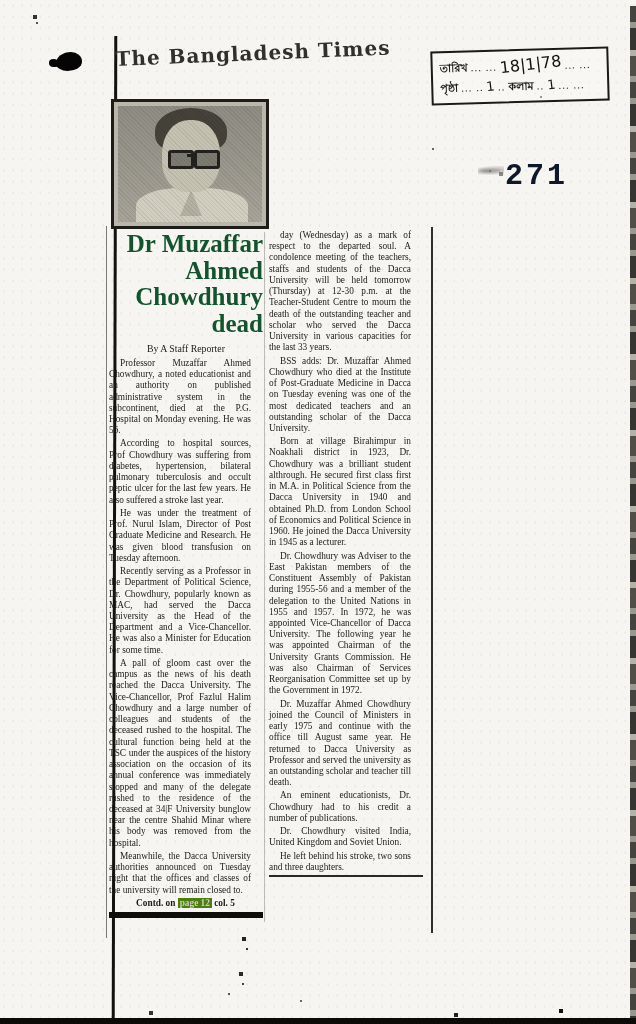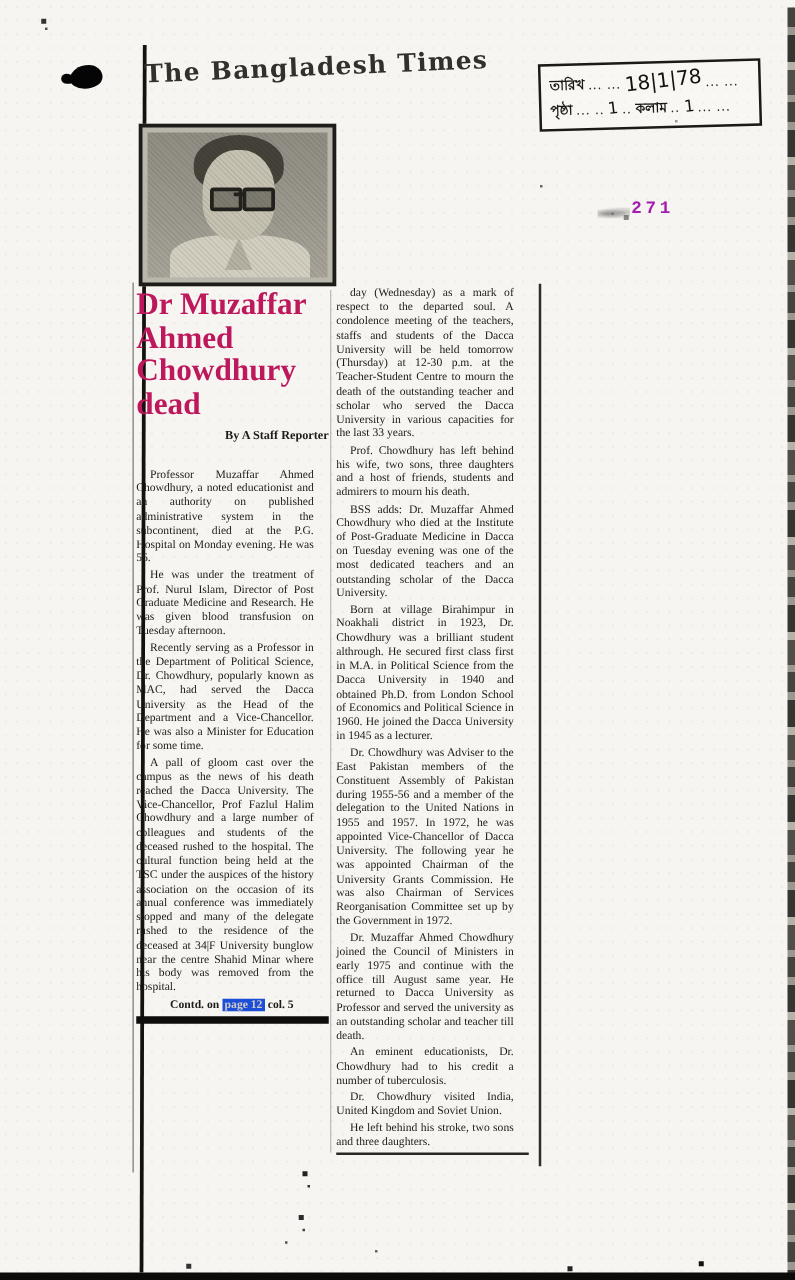--- a/index.html
+++ b/index.html
@@ -28,46 +28,46 @@
   .stamp-box{position:absolute;left:431px;top:49px;width:178px;height:54px;border:2px solid #1c1a17;
     transform:rotate(-1.6deg);background:rgba(255,255,255,.25);padding:3px 7px;box-sizing:border-box;
     display:flex;flex-direction:column;justify-content:space-around;color:#1c1a17;}
   .stamp-row{display:flex;align-items:baseline;gap:3px;font-size:11px;white-space:nowrap;}
   .stamp-label{font-weight:700;}
   .stamp-dots{letter-spacing:1px;color:#2a2825;}
   .stamp-value{font-family:"DejaVu Sans",sans-serif;font-size:16px;font-weight:500;transform:rotate(-5deg);display:inline-block;color:#14120f;}
   .stamp-value.small{font-size:13px;}
   
   .folio{position:absolute;left:505px;top:159px;font-family:"Liberation Mono",monospace;
-    font-size:14px;font-weight:700;letter-spacing:3px;color:#a21caf;}
+    font-size:30px;font-weight:700;letter-spacing:3px;color:#0f172a;}
   .folio-smudge{position:absolute;left:478px;top:166px;width:26px;height:10px;
     background:radial-gradient(ellipse at 30% 50%,rgba(80,80,80,.55),transparent 60%),radial-gradient(ellipse at 75% 40%,rgba(90,90,90,.4),transparent 65%);}
   
   .photo-frame{position:absolute;left:111px;top:99px;width:158px;height:130px;border:3px solid #1e1c19;background:#b9b6ab;padding:4px;box-sizing:border-box;}
   .photo{position:relative;width:100%;height:100%;overflow:hidden;background:linear-gradient(180deg,#8f8c83 0%,#9b988e 55%,#a8a499 100%);}
   .photo::after{content:"";position:absolute;inset:0;background:repeating-linear-gradient(45deg,rgba(0,0,0,.07) 0 1px,transparent 1px 3px);}
   .ph-hair{position:absolute;left:37px;top:2px;width:72px;height:46px;background:#45423a;border-radius:50% 50% 40% 40%;}
   .ph-face{position:absolute;left:44px;top:14px;width:58px;height:72px;background:#c6c2b2;border-radius:46% 46% 42% 42%;}
   .ph-glass-l{position:absolute;left:50px;top:44px;width:20px;height:13px;border:3px solid #23211d;border-radius:3px;background:#7d7a70;}
   .ph-glass-r{position:absolute;left:76px;top:44px;width:20px;height:13px;border:3px solid #23211d;border-radius:3px;background:#7d7a70;}
   .ph-bridge{position:absolute;left:69px;top:48px;width:8px;height:3px;background:#23211d;}
   .ph-body{position:absolute;left:18px;top:82px;width:112px;height:44px;background:#d2cec0;border-radius:40% 40% 8px 8px;}
   .ph-collar{position:absolute;left:62px;top:84px;width:22px;height:26px;background:#b4b0a2;clip-path:polygon(50% 0,100% 100%,0 100%);}
   
   .clip-left-border{position:absolute;left:106px;top:226px;width:1px;height:712px;background:rgba(20,20,20,.55);}
   .clip-right-border{position:absolute;left:431px;top:227px;width:2px;height:706px;background:#302e2a;}
   .clip-gutter{position:absolute;left:264px;top:232px;width:1px;height:690px;background:rgba(40,40,40,.28);}
   .col{position:absolute;width:154px;color:#1d1b18;font-size:9.3px;line-height:1.21;text-align:justify;}
   .col-left{left:109px;top:231px;}
   .col-right{left:269px;top:230px;}
-  .headline{font-size:25px;line-height:1.06;font-weight:700;color:#be185d;text-align:left;margin:0 0 6px 0;font-family:"Liberation Serif",serif;}
-  .byline{font-weight:700;font-size:9.8px;text-align:right;margin:0 0 20px 0;}
+  .headline{font-size:25px;line-height:1.06;font-weight:700;color:#14532d;text-align:right;margin:0 0 6px 0;font-family:"Liberation Serif",serif;}
+  .byline{font-weight:400;font-size:9.8px;text-align:center;margin:0 0 3px 0;}
   .col p{margin:0 12px 2px 0;text-indent:11px;}
   .contd{font-weight:700;text-align:center;text-indent:0;margin-top:2px;}
-  .contd .hl{background:#1d4ed8;color:#cfcdc6;padding:0 2px;}
+  .contd .hl{background:#4d7c0f;color:#cfcdc6;padding:0 2px;}
   .end-bar{height:6px;background:#0e0d0b;margin-top:3px;}
   .end-line{height:2px;background:#2b2925;margin-top:2px;}
   .grave-smudge{display:inline-block;width:30px;height:8px;background:#141311;border-radius:40% 60% 50% 50%;vertical-align:middle;}
 </style>
 </head>
 <body>
 
 <div id="screen">
 
   <div class="left-rule"></div>
@@ -113,33 +113,34 @@
   </div>
 
   <div class="clip-left-border"></div>
   <div class="clip-right-border"></div>
   <div class="clip-gutter"></div>
 
   <div class="col col-left">
     <h1 class="headline">Dr Muzaffar Ahmed Chowdhury dead</h1>
     <div class="byline">By A Staff Reporter</div>
     <p>Professor Muzaffar Ahmed Chowdhury, a noted educationist and an authority on published administrative system in the subcontinent, died at the P.G. Hospital on Monday evening. He was 56.</p>
+    <p>According to hospital sources, Prof Chowdhury was suffering from diabetes, hypertension, bilateral pulmonary tuberculosis and occult peptic ulcer for the last few years. He also suffered a stroke last year.</p>
     <p>He was under the treatment of Prof. Nurul Islam, Director of Post Graduate Medicine and Research. He was given blood transfusion on Tuesday afternoon.</p>
     <p>Recently serving as a Professor in the Department of Political Science, Dr. Chowdhury, popularly known as MAC, had served the Dacca University as the Head of the Department and a Vice-Chancellor. He was also a Minister for Education for some time.</p>
     <p>A pall of gloom cast over the campus as the news of his death reached the Dacca University. The Vice-Chancellor, Prof Fazlul Halim Chowdhury and a large number of colleagues and students of the deceased rushed to the hospital. The cultural function being held at the TSC under the auspices of the history association on the occasion of its annual conference was immediately stopped and many of the delegate rushed to the residence of the deceased at 34|F University bunglow near the centre Shahid Minar where his body was removed from the hospital.</p>
+    <p>Meanwhile, the Dacca University authorities announced on Tuesday night that the offices and classes of the university will remain closed to.</p>
     <p class="contd"><span>Contd. on </span><span class="hl">page 12</span><span> col. 5</span></p>
     <div class="end-bar"></div>
   </div>
 
   <div class="col col-right">
     <p>day (Wednesday) as a mark of respect to the departed soul. A condolence meeting of the teachers, staffs and students of the Dacca University will be held tomorrow (Thursday) at 12-30 p.m. at the Teacher-Student Centre to mourn the death of the outstanding teacher and scholar who served the Dacca University in various capacities for the last 33 years.</p>
-    <p>Prof. Chowdhury has left behind his wife, two sons, three daughters and a host of friends, students and admirers to mourn his death.</p>
     <p>BSS adds: Dr. Muzaffar Ahmed Chowdhury who died at the Institute of Post-Graduate Medicine in Dacca on Tuesday evening was one of the most dedicated teachers and an outstanding scholar of the Dacca University.</p>
     <p>Born at village Birahimpur in Noakhali district in 1923, Dr. Chowdhury was a brilliant student althrough. He secured first class first in M.A. in Political Science from the Dacca University in 1940 and obtained Ph.D. from London School of Economics and Political Science in 1960. He joined the Dacca University in 1945 as a lecturer.</p>
     <p>Dr. Chowdhury was Adviser to the East Pakistan members of the Constituent Assembly of Pakistan during 1955-56 and a member of the delegation to the United Nations in 1955 and 1957. In 1972, he was appointed Vice-Chancellor of Dacca University. The following year he was appointed Chairman of the University Grants Commission. He was also Chairman of Services Reorganisation Committee set up by the Government in 1972.</p>
     <p>Dr. Muzaffar Ahmed Chowdhury joined the Council of Ministers in early 1975 and continue with the office till August same year. He returned to Dacca University as Professor and served the university as an outstanding scholar and teacher till death.</p>
-    <p>An eminent educationists, Dr. Chowdhury had to his credit a number of tuberculosis.</p>
+    <p>An eminent educationists, Dr. Chowdhury had to his credit a number of publications.</p>
     <p>Dr. Chowdhury visited India, United Kingdom and Soviet Union.</p>
     <p>He left behind his stroke, two sons and three daughters.</p>
     <div class="end-line"></div>
   </div>
 
 </div>
 
 </body></html>

